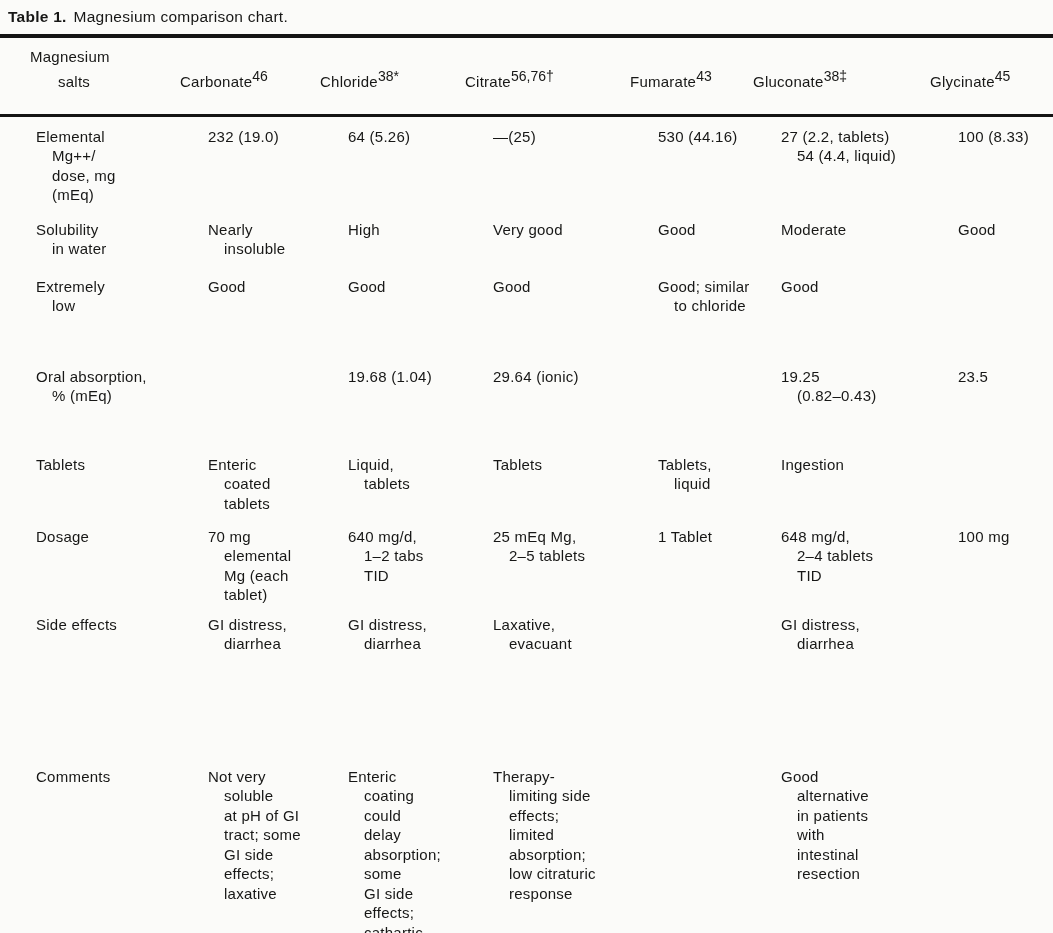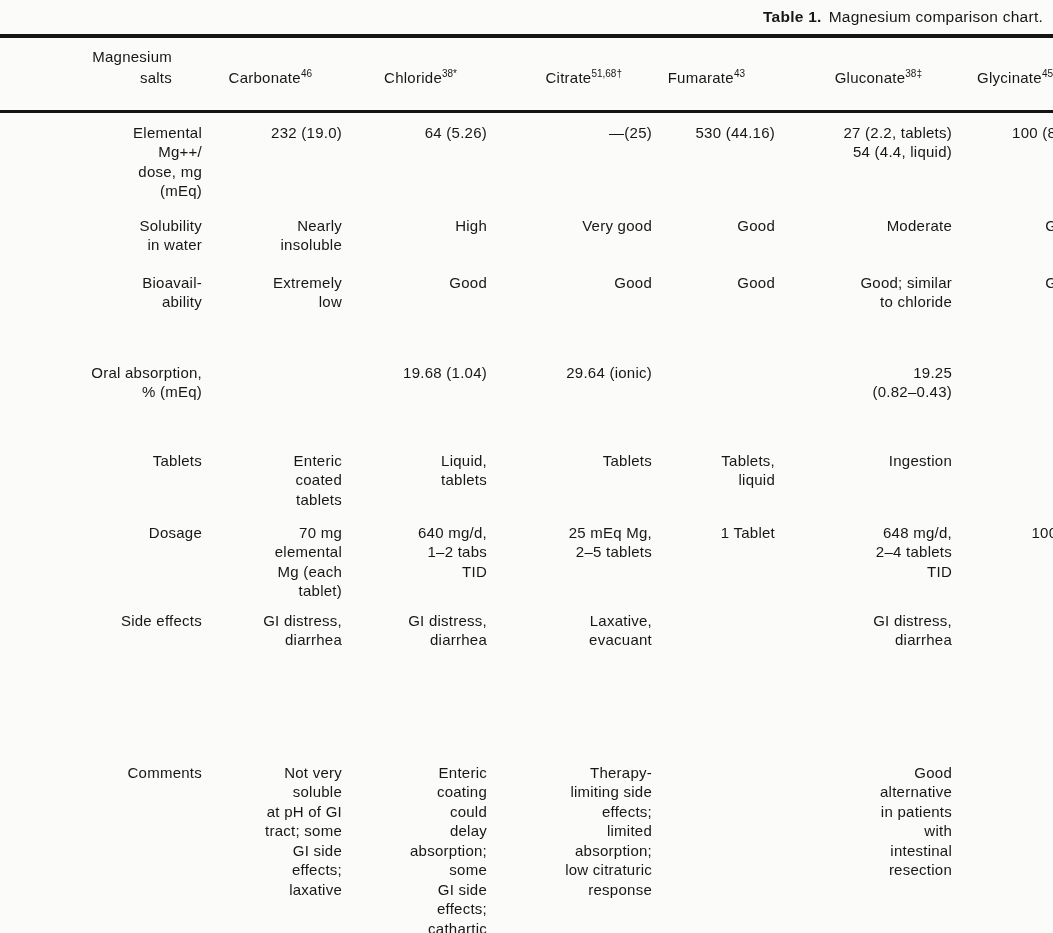--- a/index.html
+++ b/index.html
@@ -8,21 +8,20 @@
     background: #fbfbf9;
     font-family: "Liberation Sans", sans-serif;
     color: #171716;
     overflow: hidden;
   }
   .page {
     width: 1053px; height: 933px;
     box-sizing: border-box;
     padding-top: 4px;
     position: relative;
-    text-align: right;
   }
   .caption {
     padding: 4px 10px 8px 8px;
     font-size: 15.5px;
     letter-spacing: 0.25px;
   }
   .caption .cap-label { font-weight: bold; margin-right: 7px; }
   .rule { background: #141414; width: 1053px; }
   .rule.top { height: 4px; }
   .rule.mid { height: 3px; }
@@ -42,21 +41,21 @@
     box-sizing: border-box;
     border-radius: 15px;
   }
   .th {
     font-size: 15px;
     letter-spacing: 0.25px;
     white-space: pre-line;
     padding-right: 8px;
     line-height: 1.35;
   }
-  .th sup { font-size: 10px; letter-spacing: 0; }
+  .th sup { font-size: 14px; letter-spacing: 0; }
   .th-first { padding-left: 50px; text-indent: -28px; }
   .cell {
     font-size: 15px;
     line-height: 1.3;
     letter-spacing: 0.25px;
     white-space: pre-line;
     padding-left: 16px;
     text-indent: -16px;
     padding-right: 6px;
     box-sizing: border-box;
@@ -80,21 +79,21 @@
     <span class="cap-label">Table 1.</span><span>Magnesium comparison chart.</span>
   </div>
 
   <div class="rule top"></div>
 
   <div class="grid thead">
     <div class="th th-first"><span>Magnesium
 salts</span><sup></sup></div>
     <div class="th"><span>Carbonate</span><sup>46</sup></div>
     <div class="th"><span>Chloride</span><sup>38*</sup></div>
-    <div class="th"><span>Citrate</span><sup>51,68†</sup></div>
+    <div class="th"><span>Citrate</span><sup>56,76†</sup></div>
     <div class="th"><span>Fumarate</span><sup>43</sup></div>
     <div class="th"><span>Gluconate</span><sup>38‡</sup></div>
     <div class="th"><span>Glycinate</span><sup>45</sup></div>
   </div>
 
   <div class="rule mid"></div>
 
   <div id="tbody">
       <div class="grid trow r1">
         <div class="cell label">Elemental
@@ -114,22 +113,20 @@
 in water</div>
         <div class="cell">Nearly
 insoluble</div>
         <div class="cell">High</div>
         <div class="cell">Very good</div>
         <div class="cell">Good</div>
         <div class="cell">Moderate</div>
         <div class="cell">Good</div>
       </div>
       <div class="grid trow r3">
-        <div class="cell label">Bioavail-
-ability</div>
         <div class="cell">Extremely
 low</div>
         <div class="cell">Good</div>
         <div class="cell">Good</div>
         <div class="cell">Good</div>
         <div class="cell">Good; similar
 to chloride</div>
         <div class="cell">Good</div>
       </div>
       <div class="grid trow r4">

